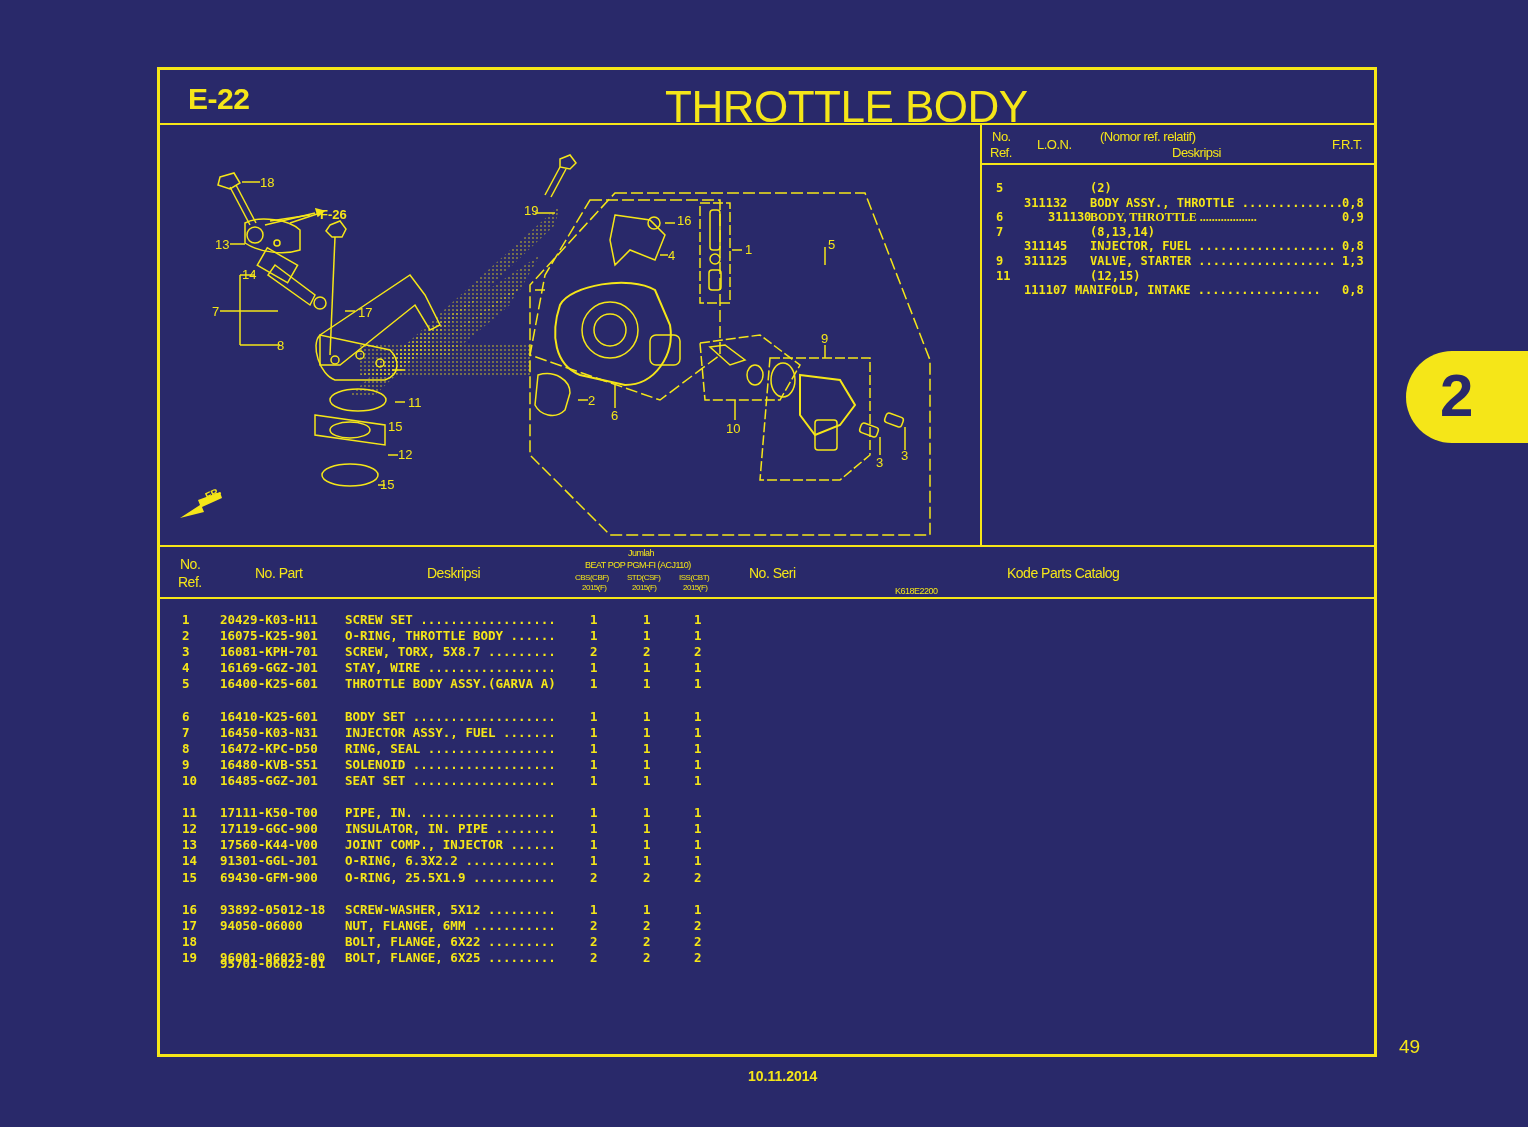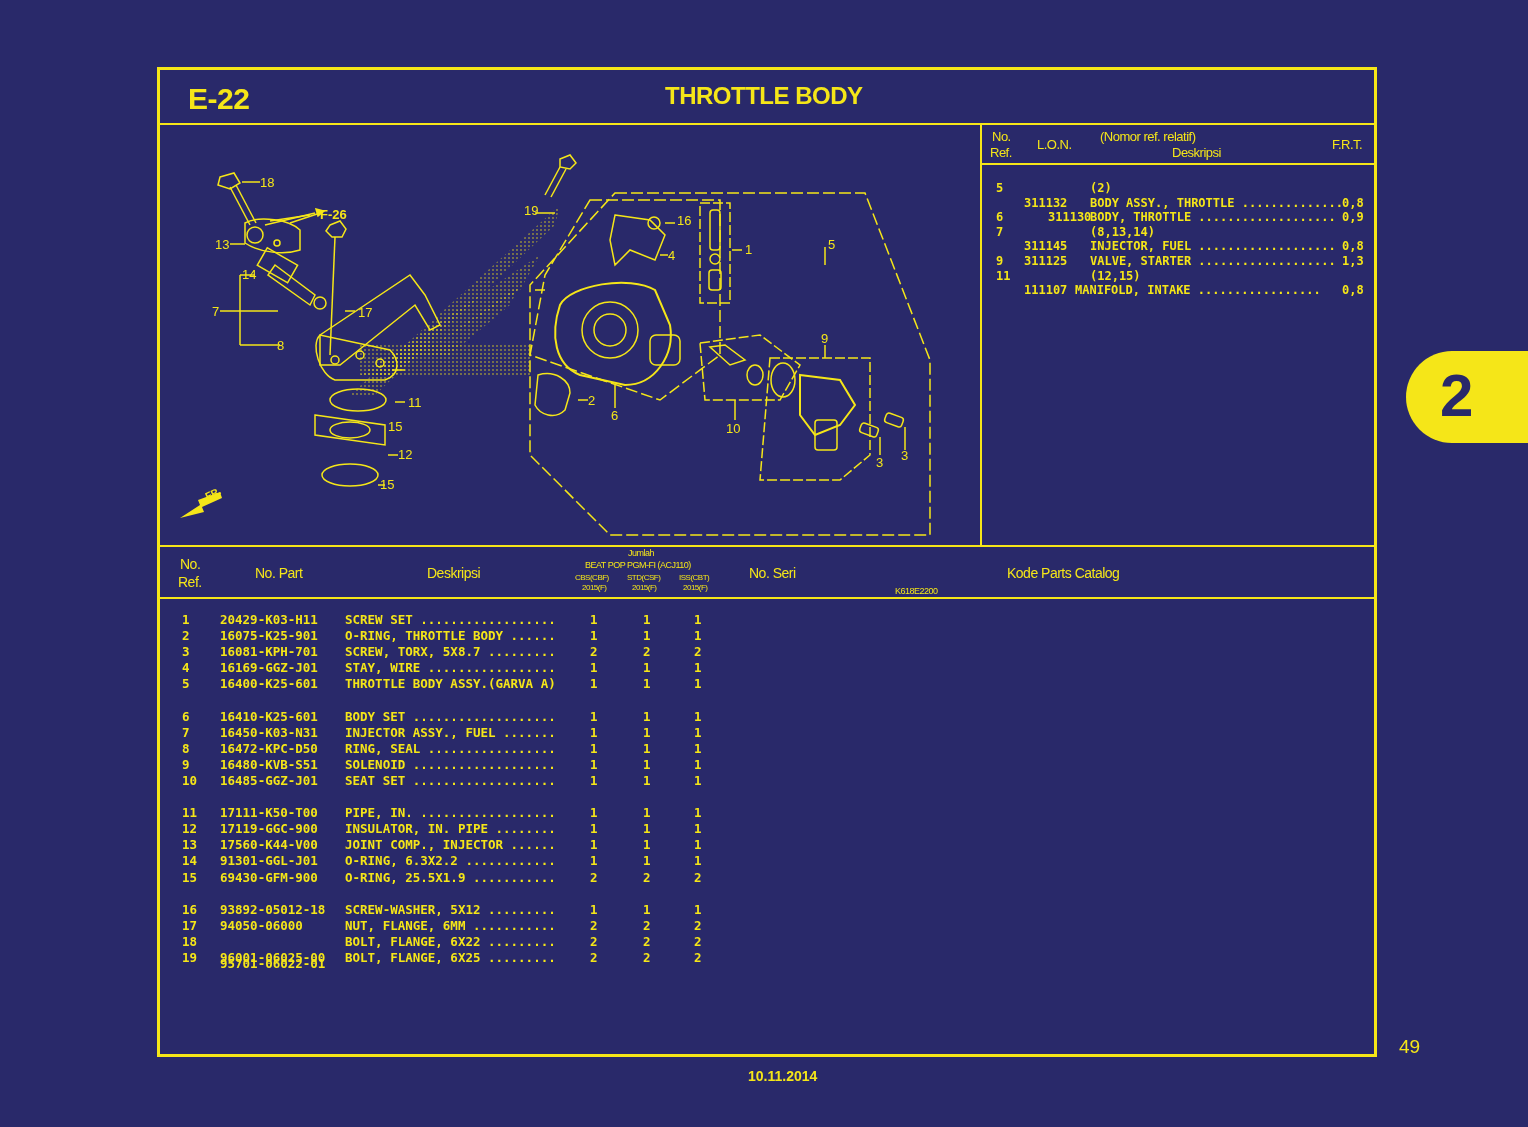--- a/index.html
+++ b/index.html
@@ -1,21 +1,21 @@
 <!DOCTYPE html>
 <html><head>
 <meta charset="utf-8">
 <style>
   html,body{margin:0;padding:0;}
   body{width:1528px;height:1127px;background:#29296a;position:relative;overflow:hidden;
        font-family:"Liberation Sans",sans-serif;color:#f5e618;}
   .frame{position:absolute;left:157px;top:67px;width:1220px;height:990px;border:3px solid #f5e618;box-sizing:border-box;}
   .title-bar{position:absolute;left:0;top:0;right:0;height:53px;border-bottom:2px solid #f5e618;}
   .code{position:absolute;left:28px;top:12px;font-size:30px;font-weight:bold;letter-spacing:-0.5px;}
-  .title{position:absolute;left:505px;top:12px;font-size:24px;font-weight:bold;letter-spacing:-0.5px;text-align:center;}
+  .title{position:absolute;left:505px;top:12px;font-size:44px;font-weight:normal;letter-spacing:-0.5px;text-align:center;}
   .diagram{position:absolute;left:0;top:55px;width:820px;height:420px;}
   .vdiv{position:absolute;left:820px;top:55px;width:2px;height:420px;background:#f5e618;}
   .frt{position:absolute;left:822px;top:55px;right:0;height:420px;}
   .frt-head{position:absolute;left:0;right:0;top:0;height:38px;border-bottom:2px solid #f5e618;font-size:13px;}
   .frt-head span{position:absolute;line-height:15px;letter-spacing:-0.5px;}
   .frt-rows{position:absolute;left:0;top:56px;right:0;font-family:"DejaVu Sans Mono",monospace;font-weight:bold;font-size:12px;}
   .frt-row{position:relative;height:14.6px;line-height:14.6px;}
   .frt-row span{position:absolute;white-space:pre;}
   .hdiv{position:absolute;left:0;right:0;height:2px;background:#f5e618;}
   .tbl-head{position:absolute;left:0;right:0;top:478px;height:50px;font-size:14px;}
@@ -196,21 +196,21 @@
         </div>
         <div class="frt-row">
           <span style="left: 14px;"></span>
           <span style="left: 42px;">311132</span>
           <span style="left: 108px;">BODY ASSY., THROTTLE ..............</span>
           <span style="left: 360px;">0,8</span>
         </div>
         <div class="frt-row">
           <span style="left: 14px;">6</span>
           <span style="left: 42px; margin-left: 24px;">311130</span>
-          <span style="left: 108px;">BODY, THROTTLE ...................</span>
+          <span style="left: 108px; font-family: Liberation Serif, serif;">BODY, THROTTLE ...................</span>
           <span style="left: 360px;">0,9</span>
         </div>
         <div class="frt-row">
           <span style="left: 14px;">7</span>
           <span style="left: 42px;"></span>
           <span style="left: 108px;">(8,13,14)</span>
           <span style="left: 360px;"></span>
         </div>
         <div class="frt-row">
           <span style="left: 14px;"></span>

